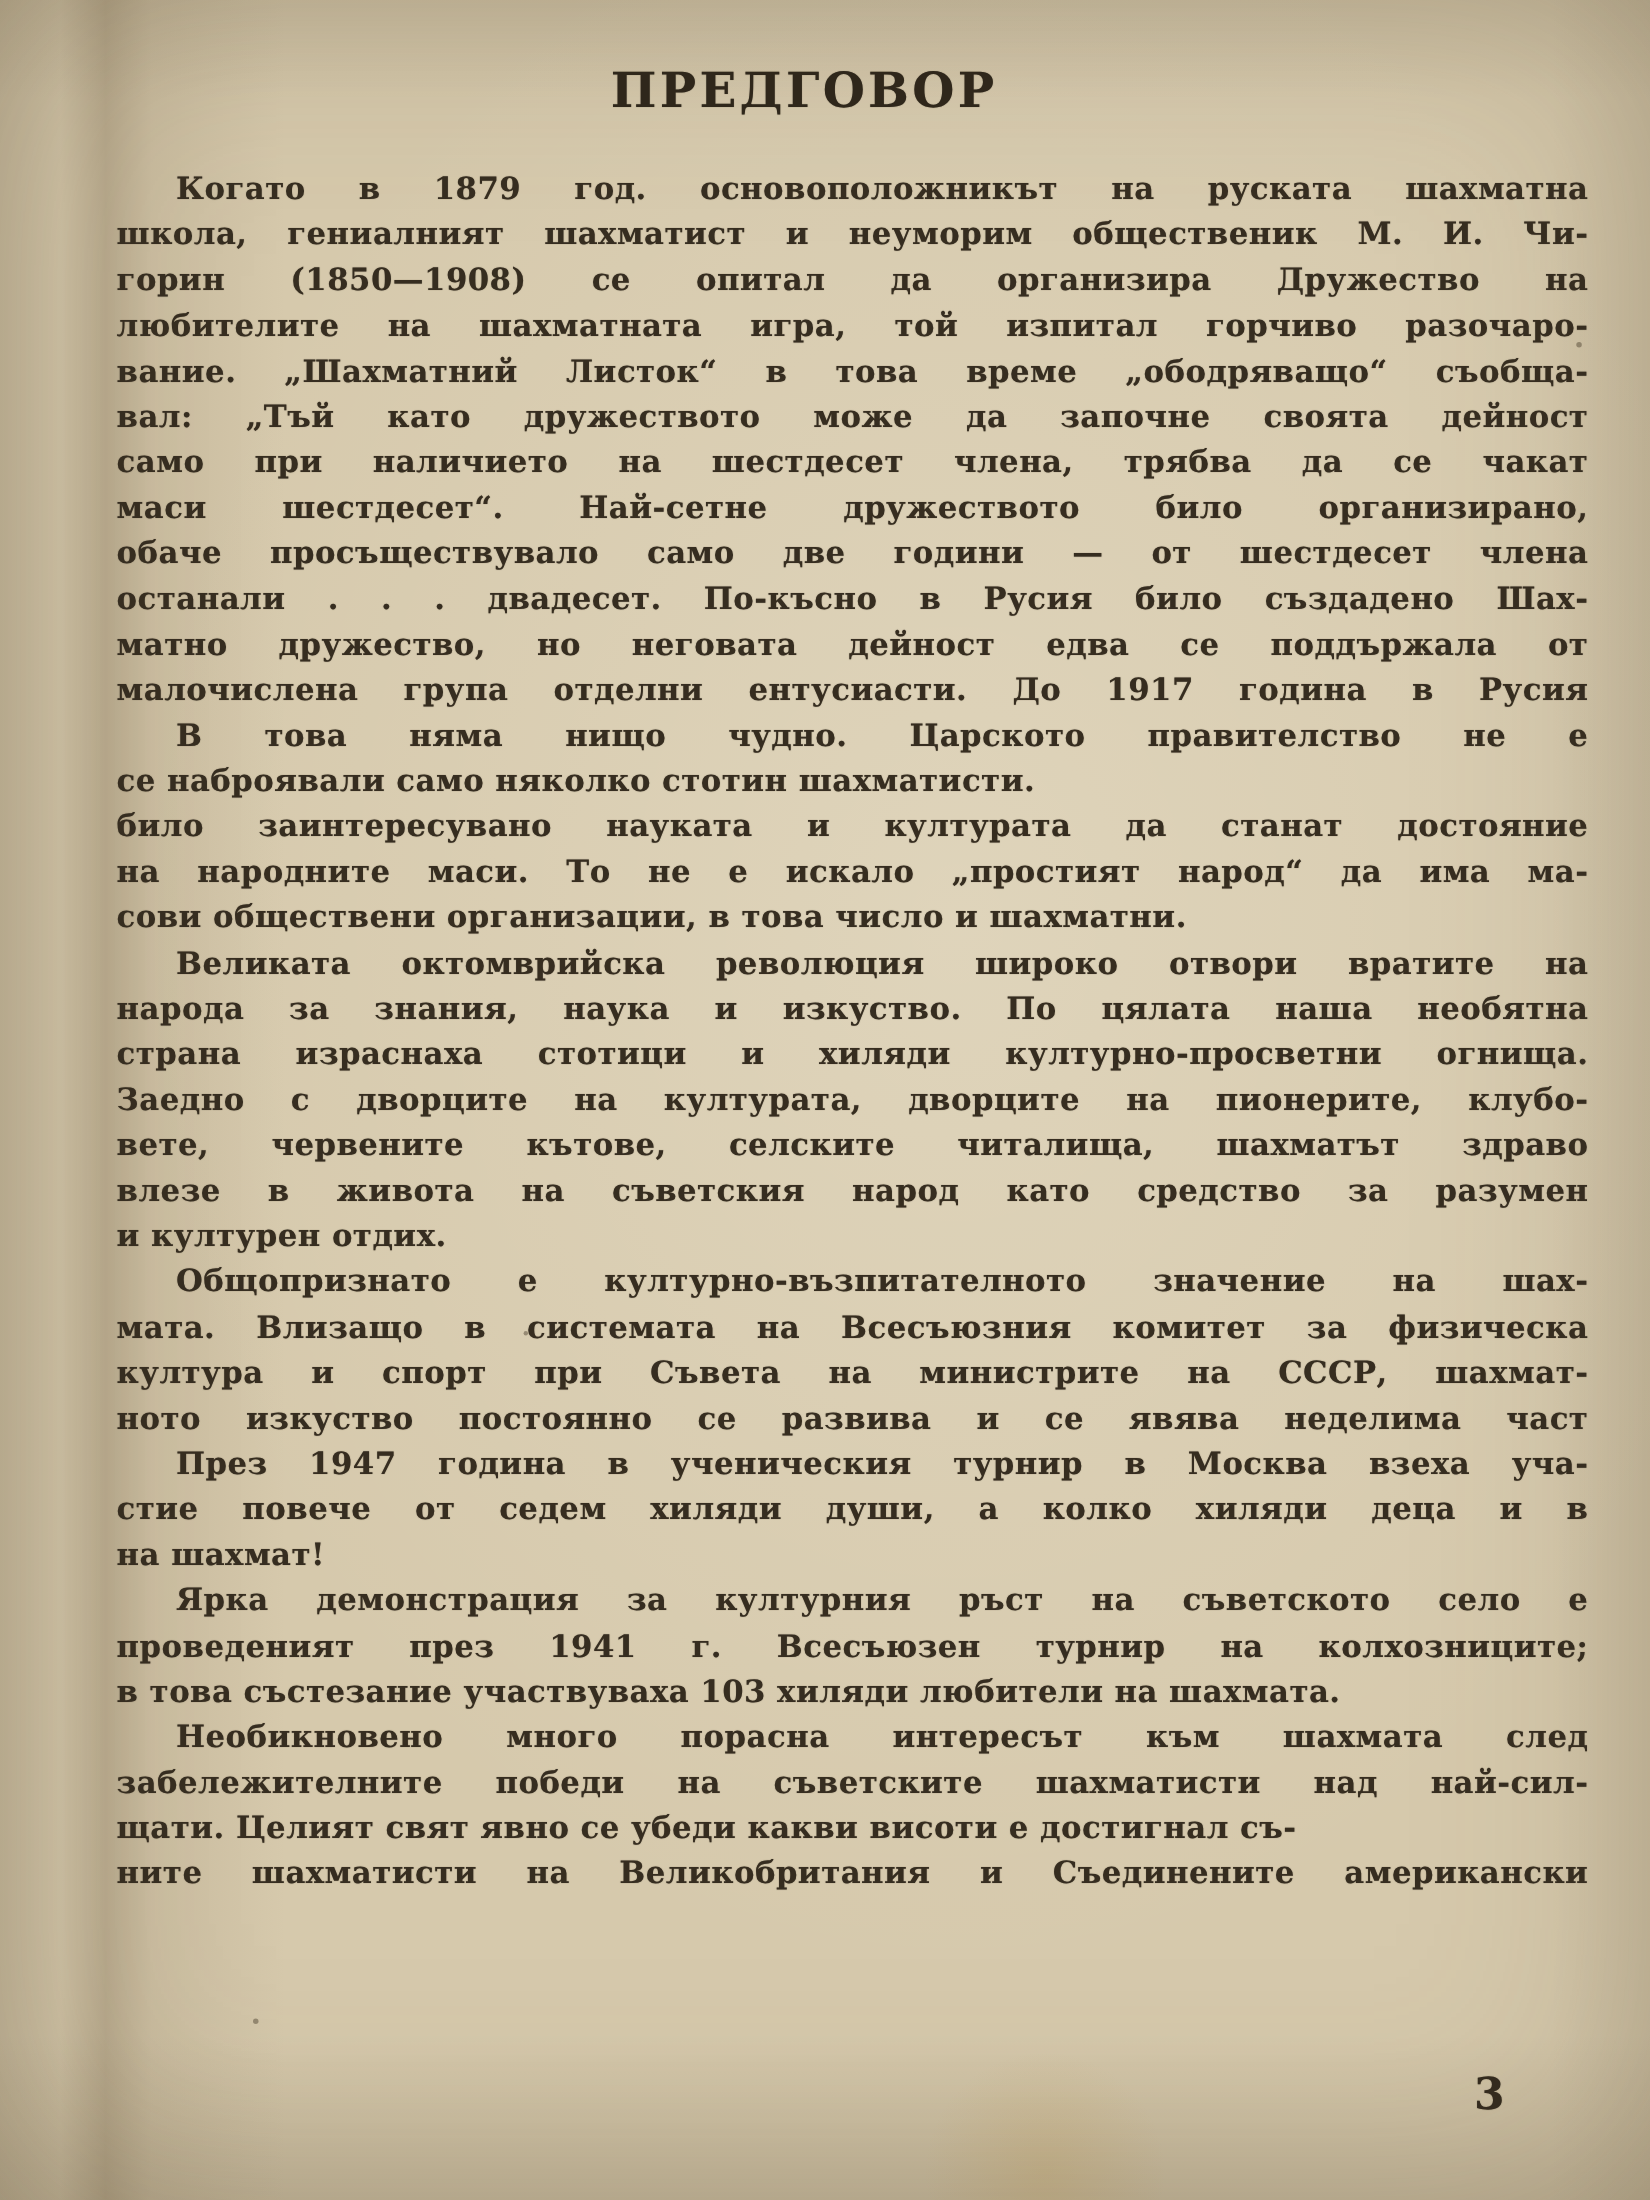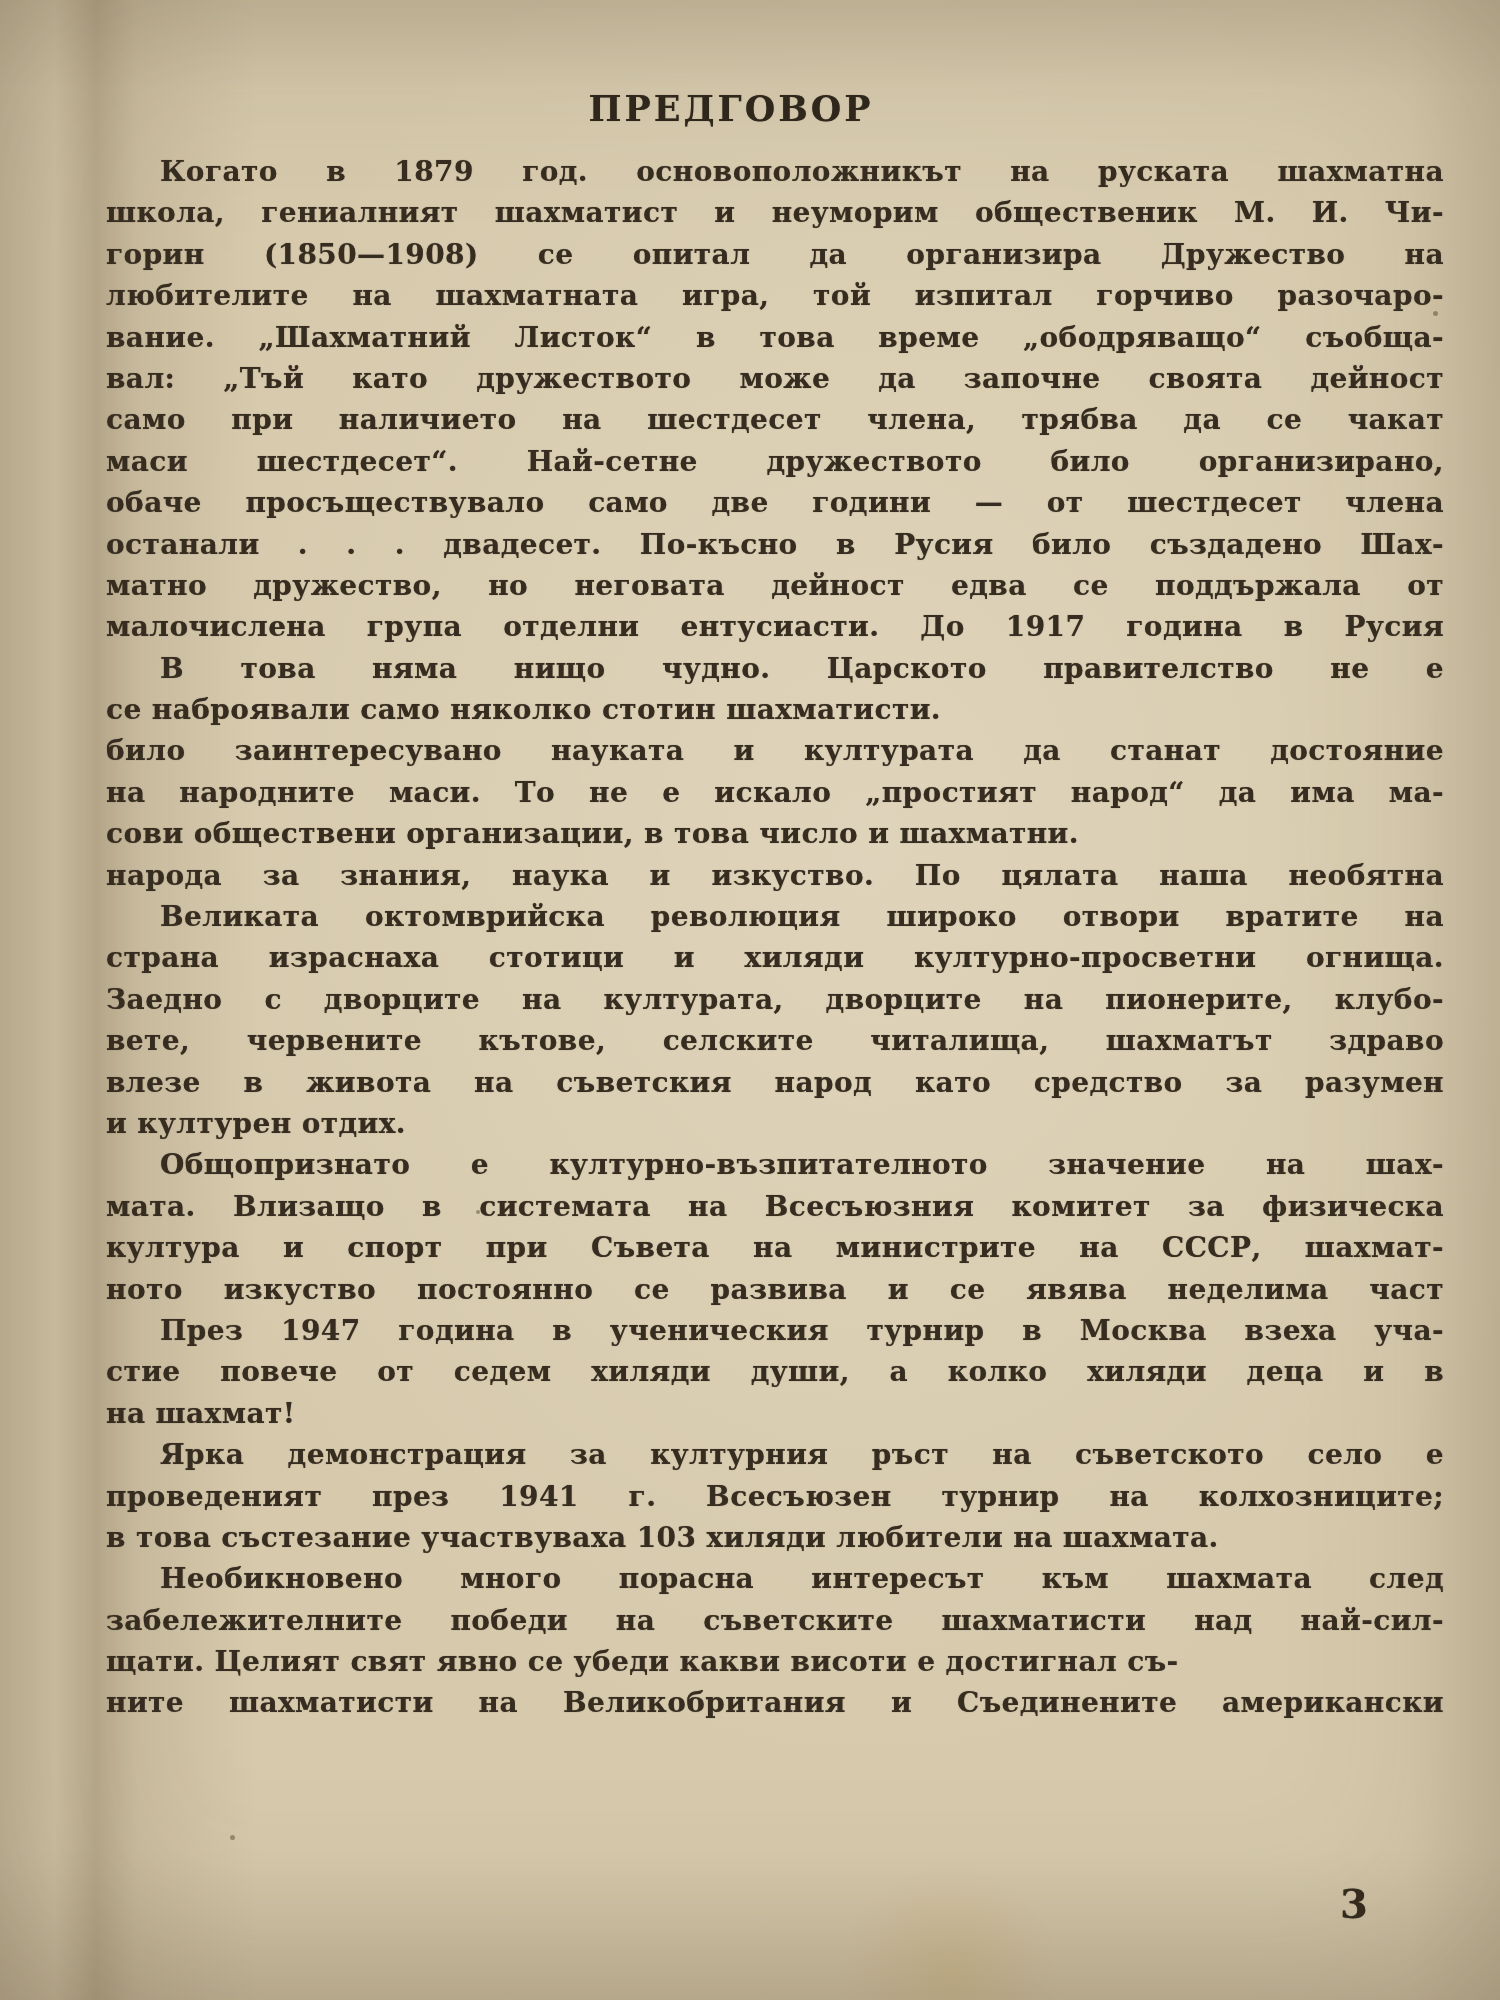--- a/index.html
+++ b/index.html
@@ -40,26 +40,25 @@
   }
 
   .title {
     position: absolute;
     top: 57px;
     left: 105px;
     width: 1340px;
     padding-right: 88px;
     box-sizing: border-box;
     text-align: center;
-    font-size: 35px;
+    font-size: 44px;
     font-weight: bold;
     letter-spacing: 3px;
     color: #2f271b;
     text-shadow: 0 0 1px rgba(47,39,27,0.45);
-    margin-top: 31px;
   }
 
   .body-text {
     position: absolute;
     top: 151px;
     left: 106px;
     width: 1338px;
   }
 
   .line {
@@ -113,22 +112,22 @@
       <div class="line">маси шестдесет“. Най-сетне дружеството било организирано,</div>
       <div class="line">обаче просъществувало само две години — от шестдесет члена</div>
       <div class="line">останали . . . двадесет. По-късно в Русия било създадено Шах-</div>
       <div class="line">матно дружество, но неговата дейност едва се поддържала от</div>
       <div class="line">малочислена група отделни ентусиасти. До 1917 година в Русия</div>
       <div class="line first">В това няма нищо чудно. Царското правителство не е</div>
       <div class="line last">се наброявали само няколко стотин шахматисти.</div>
       <div class="line">било заинтересувано науката и културата да станат достояние</div>
       <div class="line">на народните маси. То не е искало „простият народ“ да има ма-</div>
       <div class="line last">сови обществени организации, в това число и шахматни.</div>
+      <div class="line first">Великата октомврийска революция широко отвори вратите на</div>
       <div class="line">народа за знания, наука и изкуство. По цялата наша необятна</div>
-      <div class="line first">Великата октомврийска революция широко отвори вратите на</div>
       <div class="line">страна израснаха стотици и хиляди културно-просветни огнища.</div>
       <div class="line">Заедно с дворците на културата, дворците на пионерите, клубо-</div>
       <div class="line">вете, червените кътове, селските читалища, шахматът здраво</div>
       <div class="line">влезе в живота на съветския народ като средство за разумен</div>
       <div class="line last">и културен отдих.</div>
       <div class="line first">Общопризнато е културно-възпитателното значение на шах-</div>
       <div class="line">мата. Влизащо в системата на Всесъюзния комитет за физическа</div>
       <div class="line">култура и спорт при Съвета на министрите на СССР, шахмат-</div>
       <div class="line">ното изкуство постоянно се развива и се явява неделима част</div>
       <div class="line first">През 1947 година в ученическия турнир в Москва взеха уча-</div>

